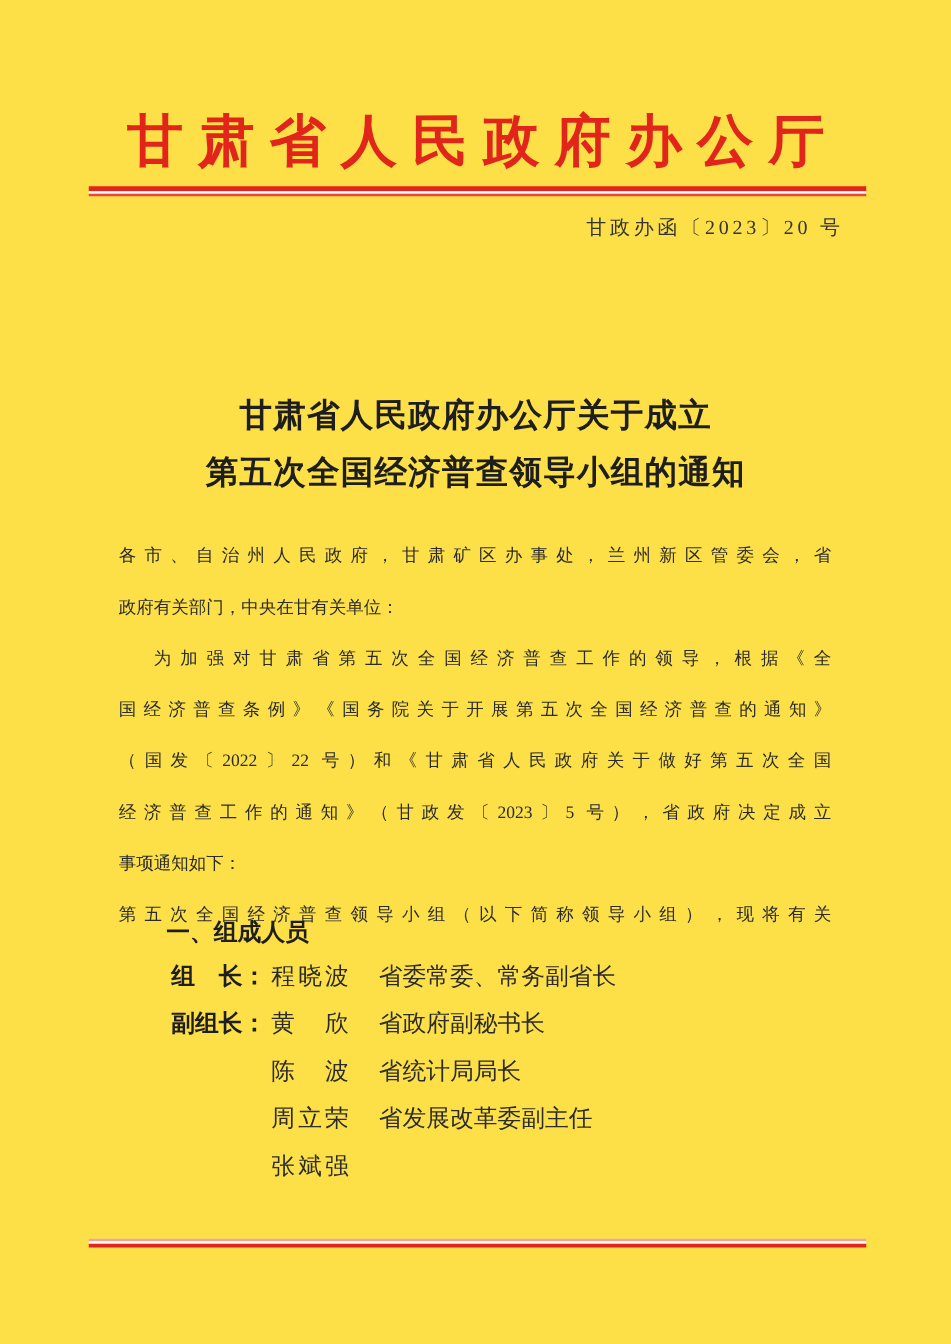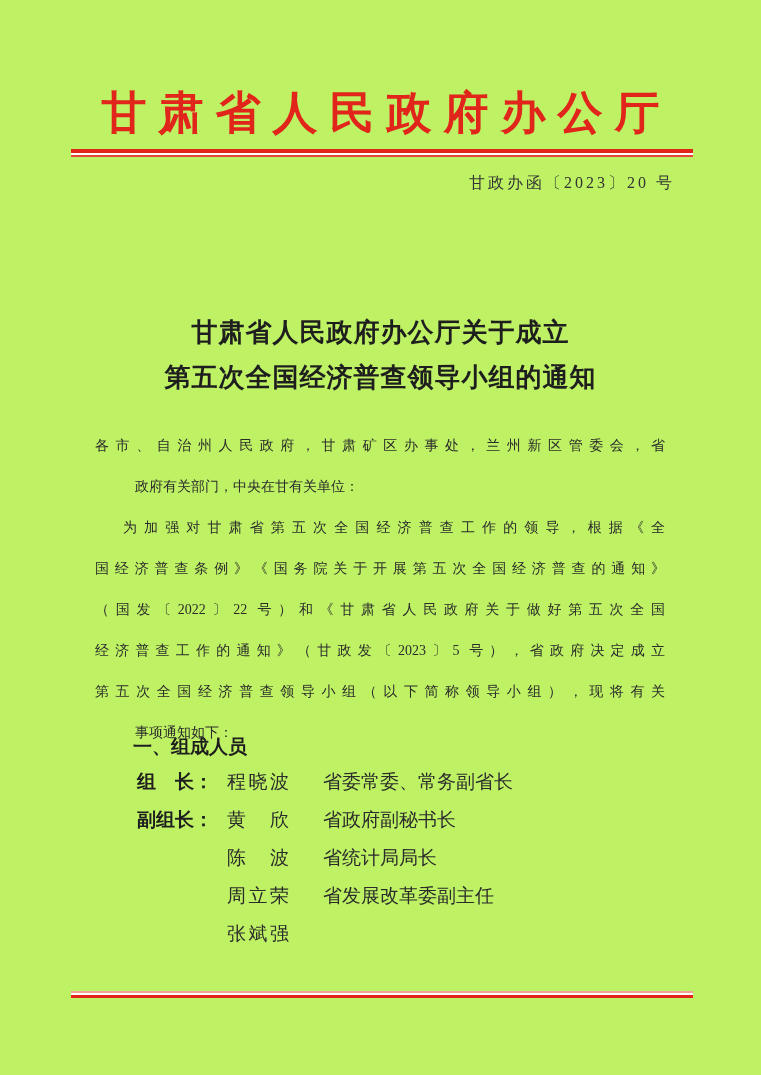--- a/index.html
+++ b/index.html
@@ -1,21 +1,21 @@
 <!DOCTYPE html>
 <html><head>
 <meta charset="utf-8">
 <style>
   html, body { margin: 0; padding: 0; background: #ffffff; }
   .page {
     position: relative;
     width: 761px;
     height: 1075px;
     margin: 0 auto;
-    background: #bef264;
+    background: #fde047;
     overflow: hidden;
     font-family: "Liberation Serif", "DejaVu Serif", serif;
     color: #2b2b2b;
   }
 
   
   .agency-name {
     position: absolute;
     top: 85px; left: 0; right: 0;
     height: 56px; line-height: 56px;
@@ -58,21 +58,21 @@
   .body-text {
     position: absolute;
     top: 425px; left: 95px;
     width: 570px;
     font-size: 14px;
     line-height: 41px;
     color: #2b2b2b;
   }
   .bline { width: 570px; }
   .jline { text-align: justify; text-align-last: justify; }
-  .lline { text-align: left; text-align-last: left; margin-left: 40px; }
+  .lline { text-align: left; text-align-last: left; }
   .indent { text-indent: 2em; }
 
   .section-heading {
     position: absolute;
     top: 730px; left: 95px;
     width: 570px;
     padding-left: 38px;
     box-sizing: content-box;
     font-family: "Liberation Sans", "DejaVu Sans", sans-serif;
     font-size: 19px;
@@ -80,21 +80,21 @@
     line-height: 34px;
     color: #1e1e1e;
   }
 
   .members {
     position: absolute;
     top: 763px; left: 95px;
     width: 570px;
     font-size: 19px;
   }
-  .m-row { display: flex; height: 38px; line-height: 38px; padding-left: 42px; gap: 10px; }
+  .m-row { display: flex; height: 38px; line-height: 38px; padding-left: 42px; }
   .m-label {
     width: 76px; margin-right: 4px;
     flex: 0 0 auto;
     text-align: justify; text-align-last: justify;
     font-family: "Liberation Sans", "DejaVu Sans", sans-serif;
     font-weight: bold;
     color: #1e1e1e;
   }
   .m-name {
     width: 62px; flex: 0 0 auto;
@@ -128,22 +128,22 @@
     <div>第五次全国经济普查领导小组的通知</div>
   </div>
 
   <div class="body-text">
     <div class="bline jline">各市、自治州人民政府，甘肃矿区办事处，兰州新区管委会，省</div>
     <div class="bline lline">政府有关部门，中央在甘有关单位：</div>
     <div class="bline jline indent">为加强对甘肃省第五次全国经济普查工作的领导，根据《全</div>
     <div class="bline jline">国经济普查条例》《国务院关于开展第五次全国经济普查的通知》</div>
     <div class="bline jline">（国发〔2022〕22 号）和《甘肃省人民政府关于做好第五次全国</div>
     <div class="bline jline">经济普查工作的通知》（甘政发〔2023〕5 号），省政府决定成立</div>
+    <div class="bline lline">事项通知如下：</div>
     <div class="bline jline">第五次全国经济普查领导小组（以下简称领导小组），现将有关</div>
-    <div class="bline lline">事项通知如下：</div>
   </div>
 
   <div class="section-heading">一、组成人员</div>
 
   <div class="members">
     <div class="m-row">
       <div class="m-label">组　长：</div>
       <div class="m-name">程晓波</div>
       <div class="m-title">省委常委、常务副省长</div>
     </div>

